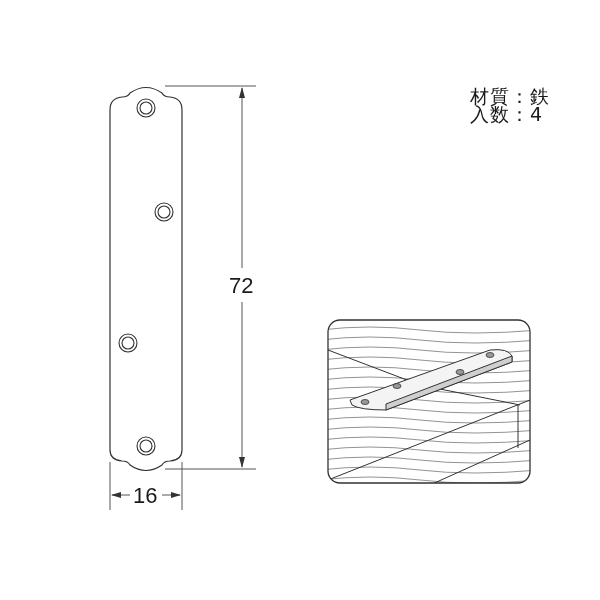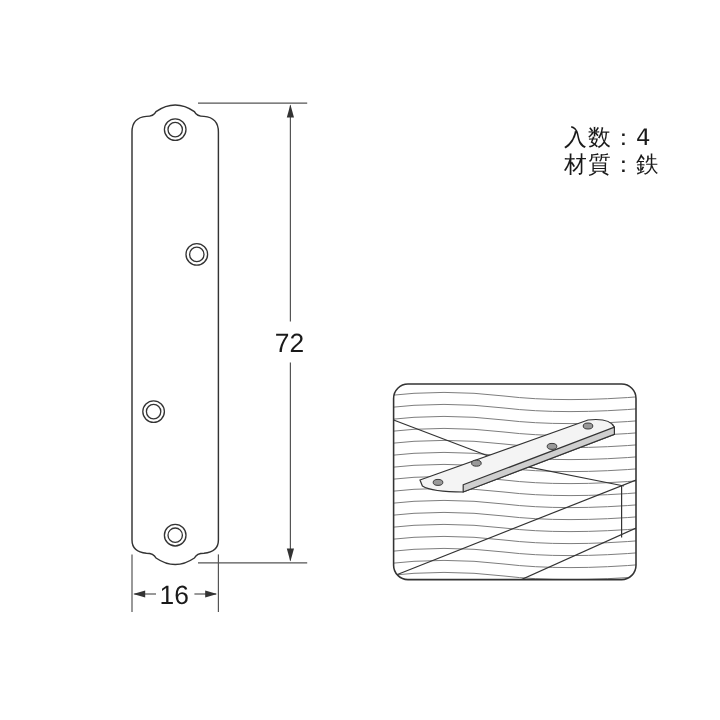--- a/index.html
+++ b/index.html
@@ -1,19 +1,19 @@
 <!DOCTYPE html>
 <html><head>
   <meta charset="utf-8">
   <style>
     html, body { margin: 0; padding: 0; background: #ffffff; }
     body { width: 600px; height: 600px; position: relative; overflow: hidden; font-family: "DejaVu Sans", sans-serif; }
     #canvas { position: absolute; left: 0; top: 0; width: 600px; height: 600px; }
     .spec { position: absolute; left: 470px; font-size: 19px; color: #1a1a1a; letter-spacing: 1px; }
-    .spec-material { top: 84px; margin-top: 40px; }
+    .spec-material { top: 84px; }
     .spec-qty { top: 102px; }
     .dim-label { font-family: "Liberation Sans", sans-serif; font-size: 22px; fill: #1a1a1a; }
   </style>
 </head>
 <body>
 
 <svg id="canvas" viewBox="0 0 600 600" xmlns="http://www.w3.org/2000/svg">
 
   <g fill="none" stroke="#333" stroke-width="1.2">
     <path d="M110,110

